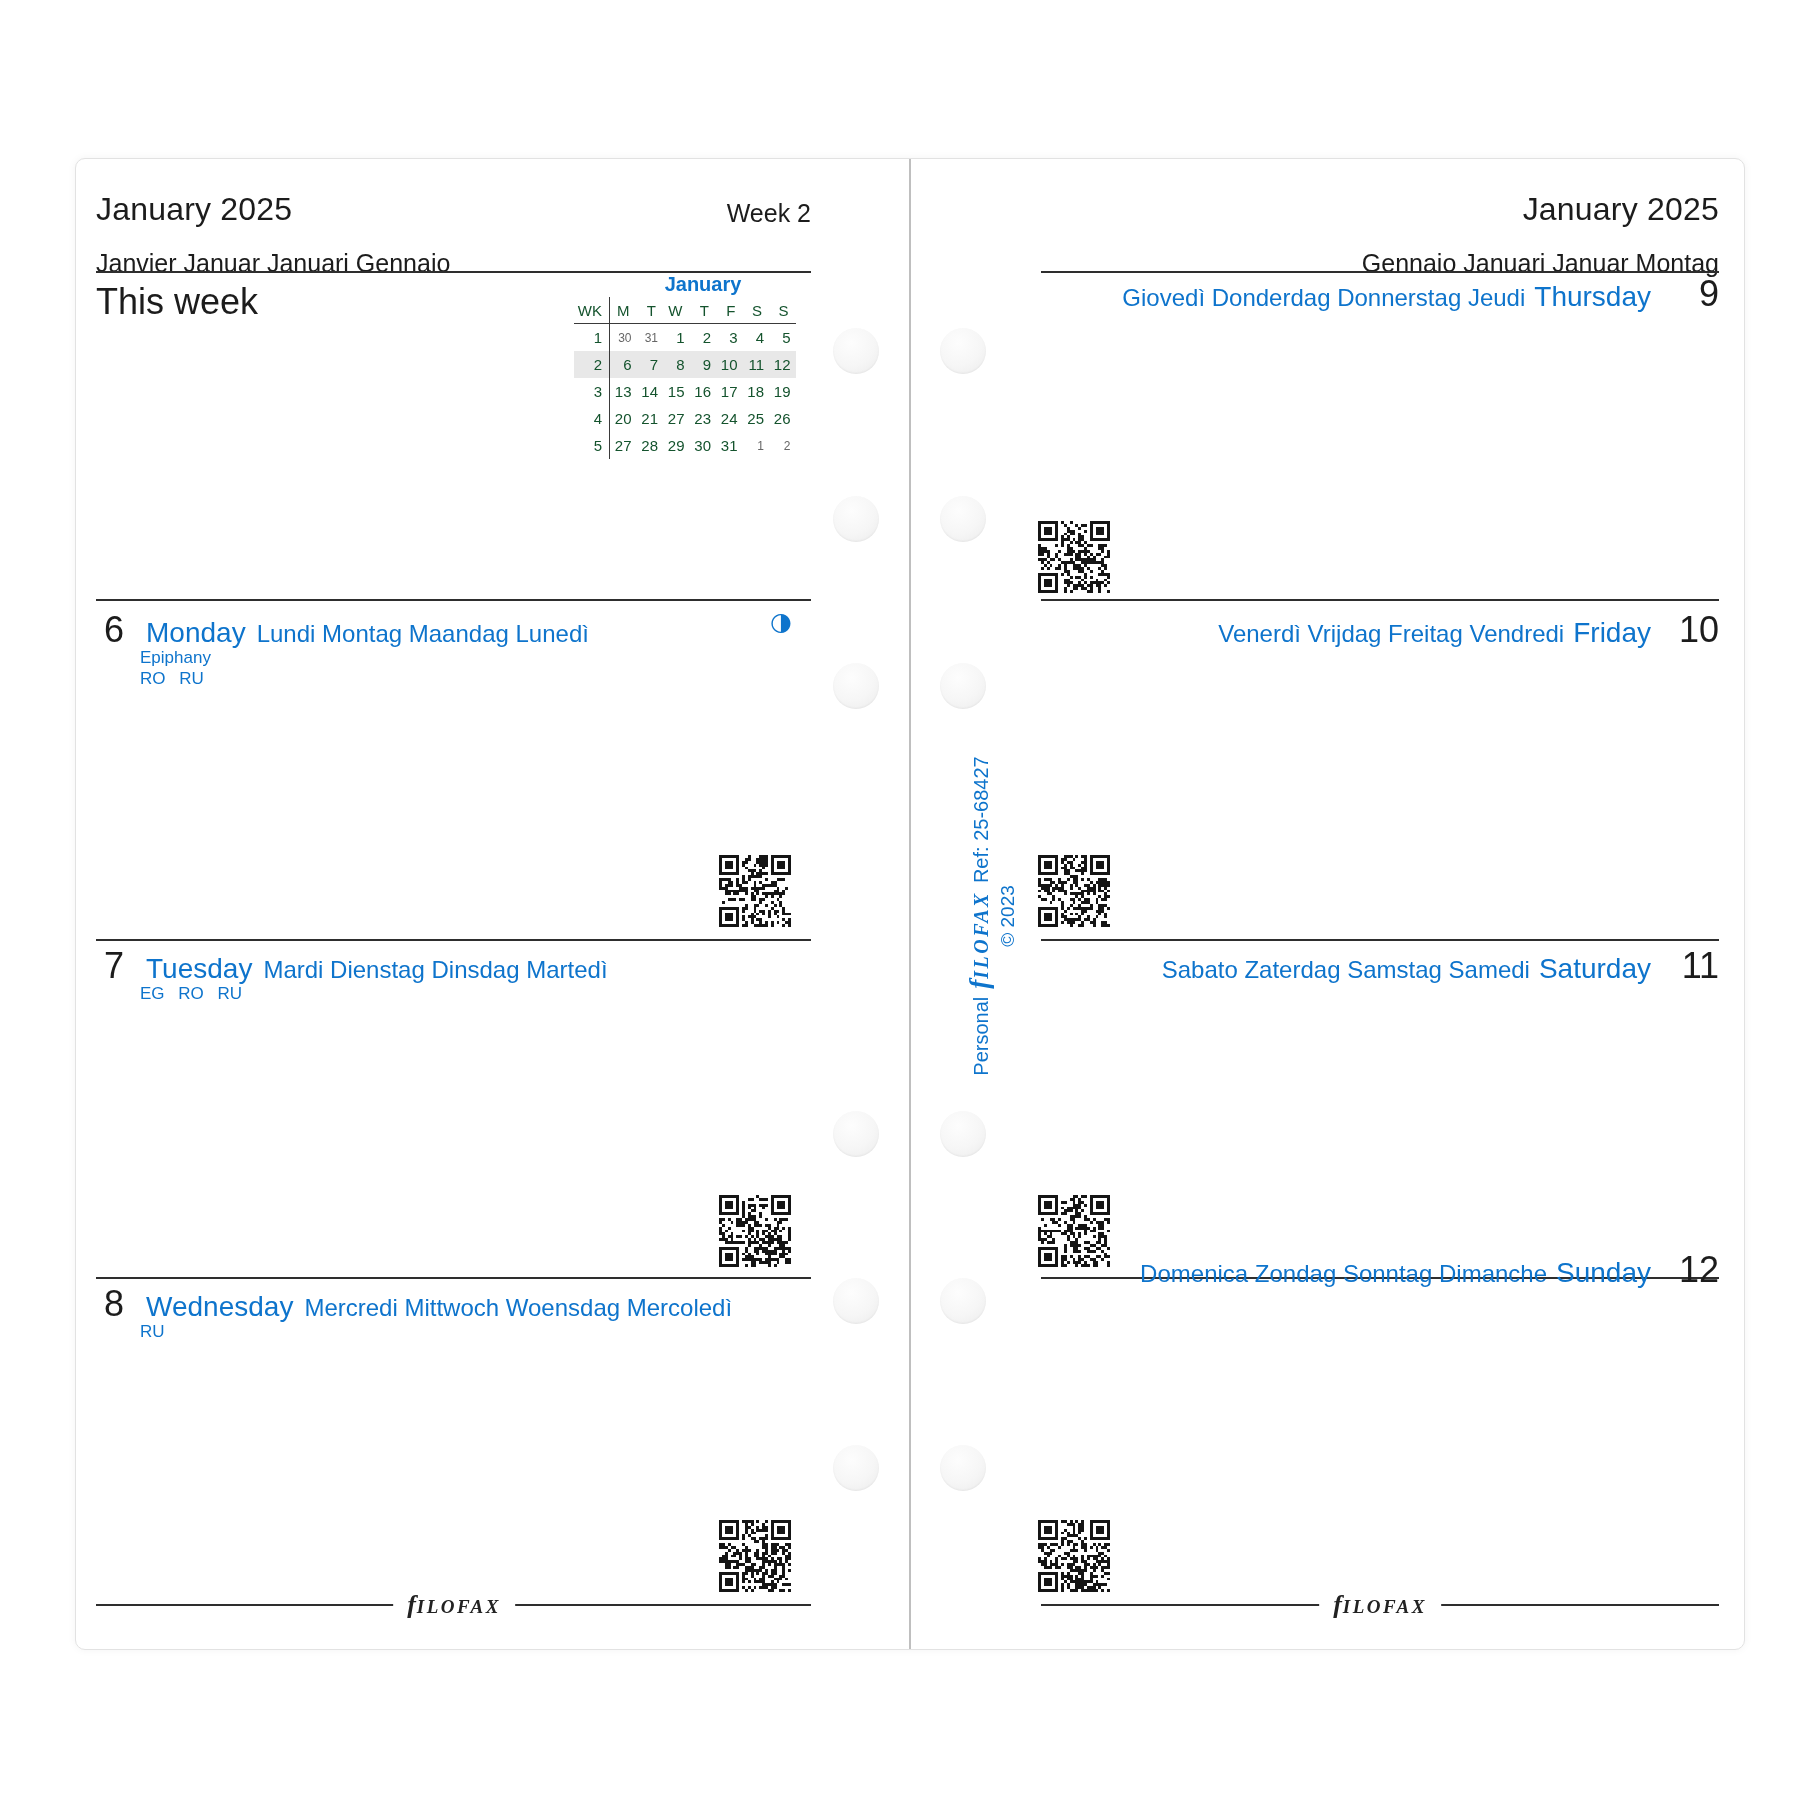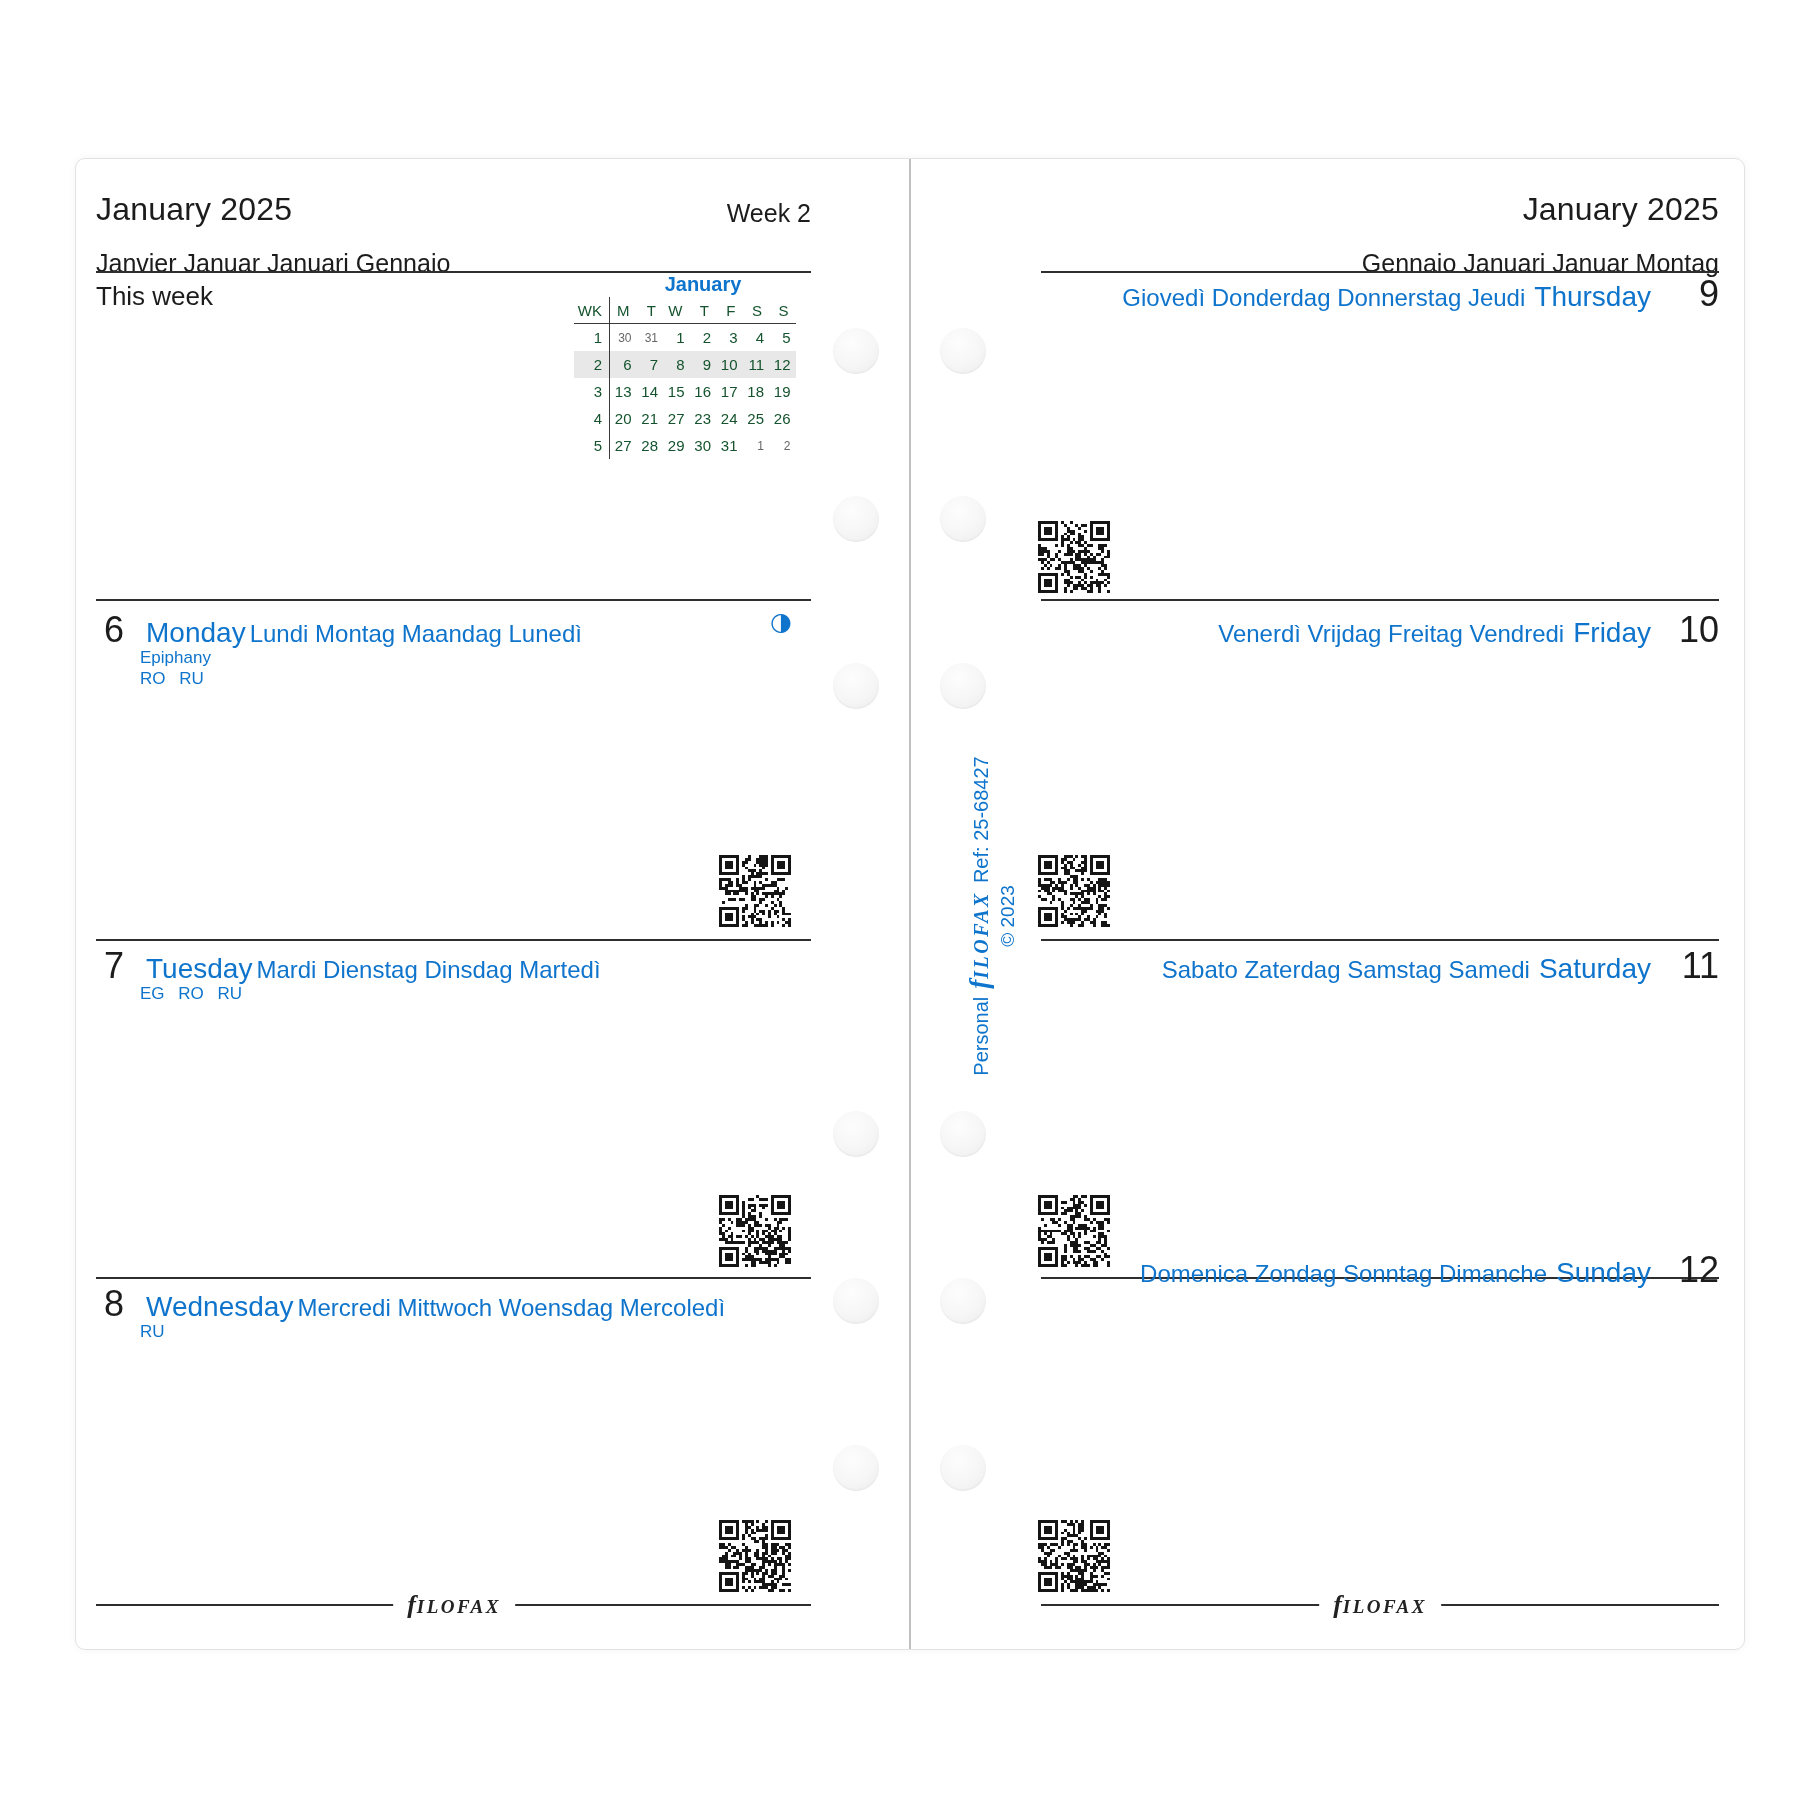--- a/index.html
+++ b/index.html
@@ -14,39 +14,39 @@
   .rule{position:absolute;height:2px;background:#2e2e2e;}
   .rule-left{left:20px;width:715px;}
   .rule-right{left:130px;width:678px;}
   .hole{position:absolute;width:46px;height:46px;border-radius:50%;
         background:radial-gradient(circle at 40% 32%,#fdfdfd 0%,#f6f6f6 55%,#ebebeb 100%);
         box-shadow:inset 0 -1px 2px rgba(0,0,0,0.05);}
   .blue{color:#0e74cc;}
   .month-title{position:absolute;top:32px;font-size:32px;letter-spacing:0.2px;}
   .month-sub{position:absolute;top:74px;font-size:25px;margin-top:16px;}
   .week-label{position:absolute;top:40px;right:98px;font-size:25px;}
-  .this-week{position:absolute;left:20px;top:122px;font-size:26px;}
+  .this-week{position:absolute;left:20px;top:122px;font-size:36px;}
   .ta-r{text-align:right;right:25px;}
   
   .minical{position:absolute;left:498px;top:112px;width:224px;}
   .minical-title{margin-left:36px;width:186px;text-align:center;font-size:20px;font-weight:bold;height:26px;line-height:26px;}
   .minical-grid{display:grid;grid-template-columns:36px repeat(7,26.5px);grid-auto-rows:27px;font-size:15px;}
   .mc{display:flex;align-items:center;justify-content:flex-end;padding-right:5px;color:#14532d;}
   .mc-wk{border-right:1.5px solid #3a3a3a;padding-right:7px;}
   .mc-head{border-bottom:1.5px solid #3a3a3a;justify-content:flex-end;padding-right:7px;}
   .mc-muted{font-size:12px;color:#666;}
   .mc-hl{background:#e8e8e8;}
   
   .day-head{position:absolute;display:flex;align-items:baseline;}
   .day-head-left{left:28px;}
   .day-num{font-size:36px;color:#1c1c1c;}
   .day-primary{font-size:28px;}
   .day-intl{font-size:24px;}
   .day-head-left .day-num{margin-right:22px;}
-  .day-head-left .day-intl{margin-left:4px;text-align:right;}
+  .day-head-left .day-intl{margin-left:11px;text-align:right;}
   .day-head-right{right:25px;}
   .day-head-right .day-primary{margin-left:9px;}
   .day-head-right .day-num{margin-left:26px;min-width:42px;text-align:right;}
   .notes{position:absolute;left:64px;font-size:17px;line-height:21px;}
   .codes{word-spacing:9px;}
   .moon{position:absolute;left:694px;top:448px;font-size:25px;font-family:"DejaVu Sans",sans-serif;}
   .qr{position:absolute;width:72px;height:72px;}
   .qr-left{left:643px;}
   .qr-right{left:127px;}
   

